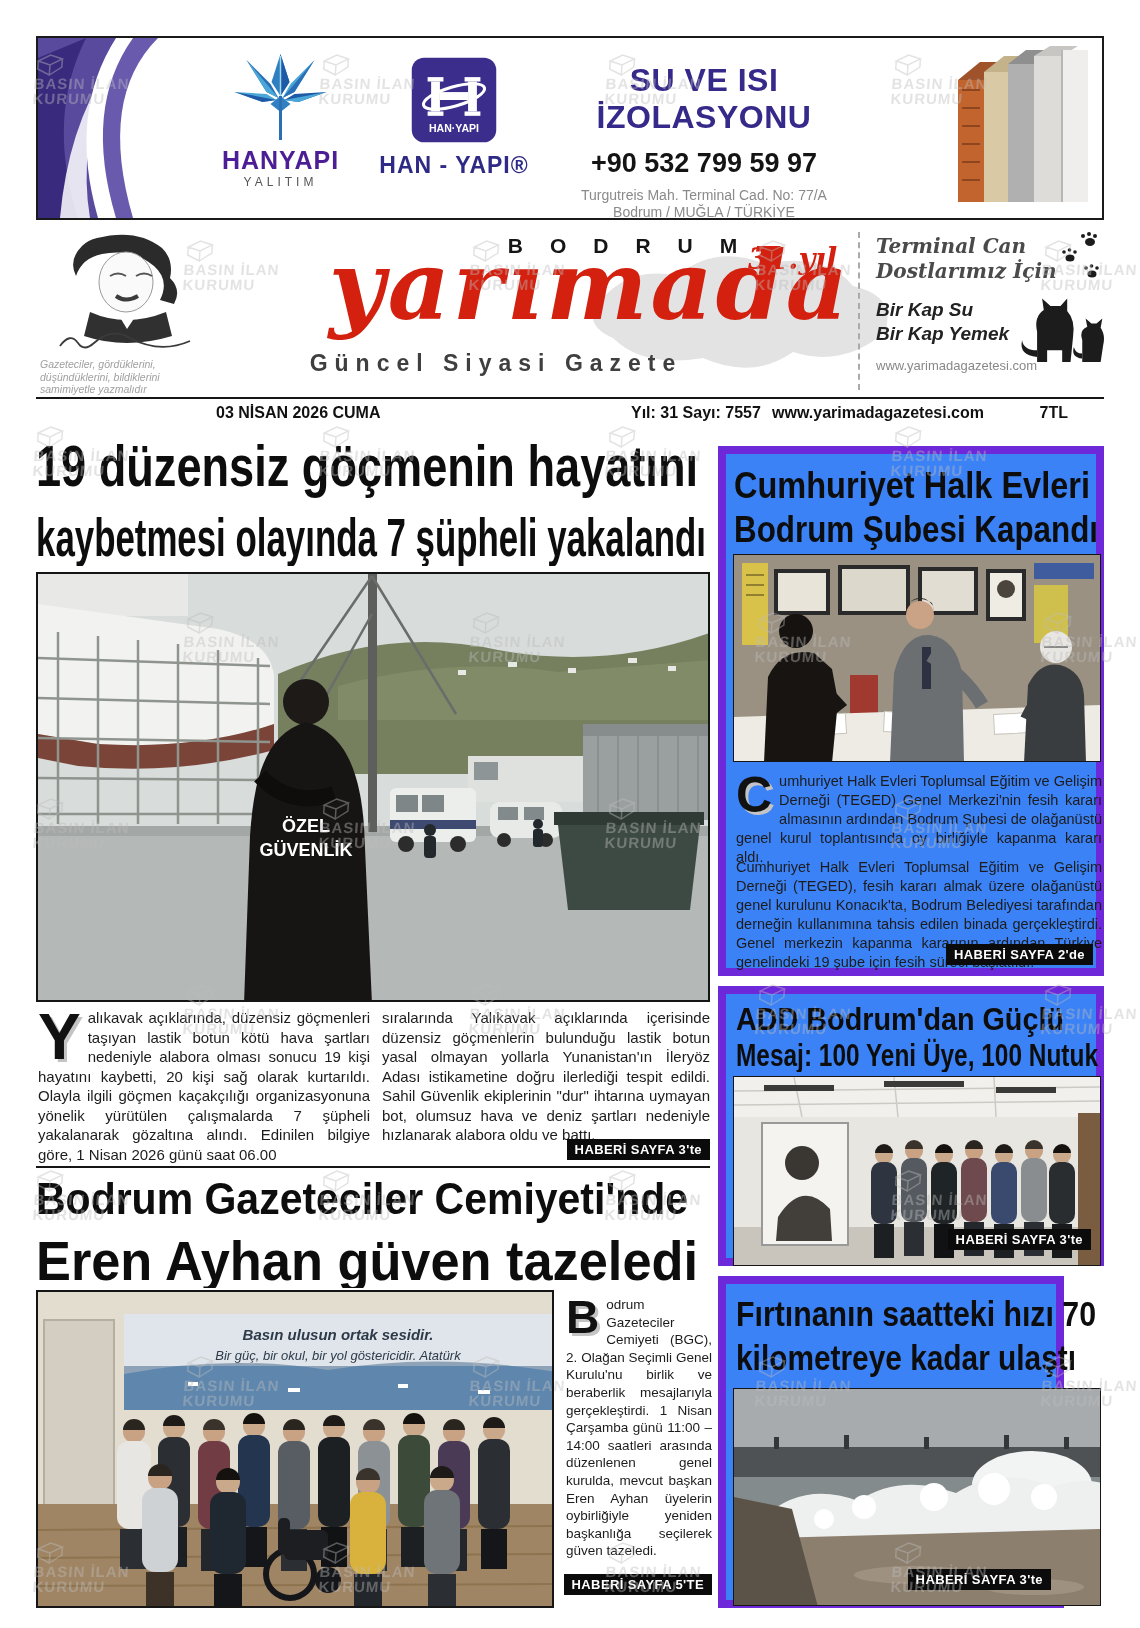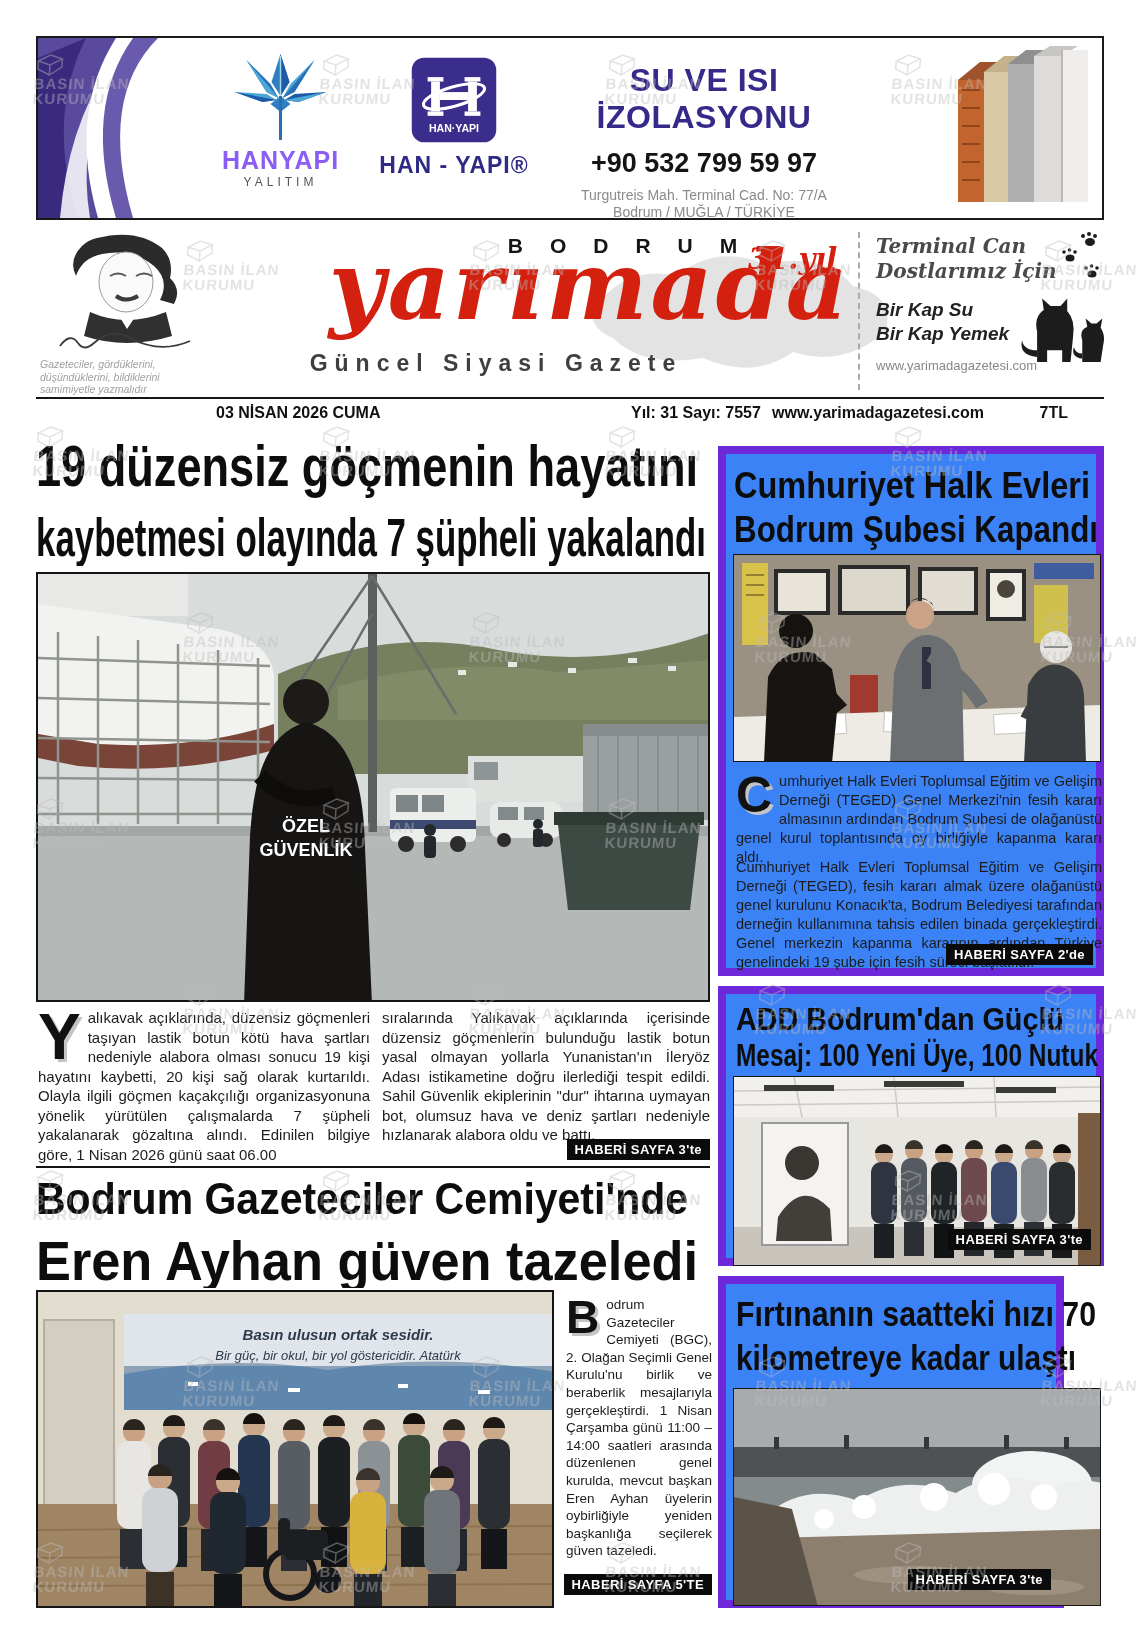--- a/index.html
+++ b/index.html
@@ -16,21 +16,21 @@
   
   .wm-layer{position:absolute;inset:0;z-index:30;pointer-events:none;}
   .wm-item{position:absolute;color:#bdbdbd;opacity:.42;font-weight:bold;font-size:15px;
            line-height:15px;letter-spacing:1px;transform:skewX(-4deg);}
   .wm-item div{white-space:nowrap;}
 
   
   .ad-banner{position:absolute;left:36px;top:36px;width:1068px;height:184px;border:2px solid #1a1a1a;background:#fff;overflow:hidden;}
   .ad-swoosh{position:absolute;left:0;top:0;}
   .ad-leaf-block{position:absolute;left:160px;top:14px;width:165px;text-align:center;}
-  .ad-leaf-block .name{font-size:25px;font-weight:bold;color:#8b5cf6;letter-spacing:1px;margin-top:2px;}
+  .ad-leaf-block .name{font-size:25px;font-weight:bold;color:#4c1d95;letter-spacing:1px;margin-top:2px;}
   .ad-leaf-block .sub{font-size:12px;color:#555;letter-spacing:4px;}
   .ad-han-block{position:absolute;left:336px;top:18px;width:160px;text-align:center;}
   .ad-han-block .name{font-size:23px;font-weight:800;color:#2e2a85;margin-top:8px;letter-spacing:1px;}
   .ad-center{position:absolute;left:498px;top:24px;width:336px;text-align:center;}
   .ad-center .title{font-size:32px;font-weight:900;color:var(--ad-navy);letter-spacing:.5px;text-align:center;}
   .ad-center .phone{font-size:27px;font-weight:800;color:#141414;margin-top:12px;}
   .ad-center .addr{font-size:14px;color:#8a8a8a;margin-top:8px;line-height:17px;}
   .ad-insul{position:absolute;right:6px;top:8px;}
 
   

